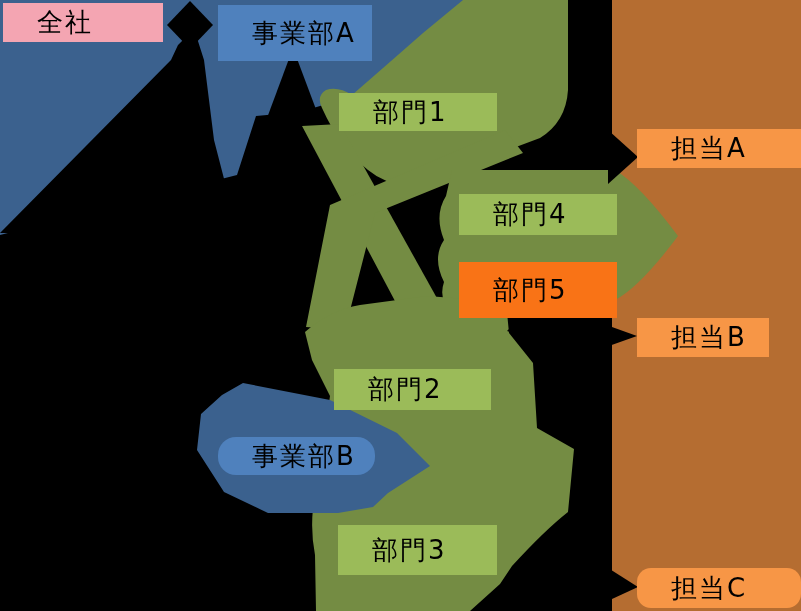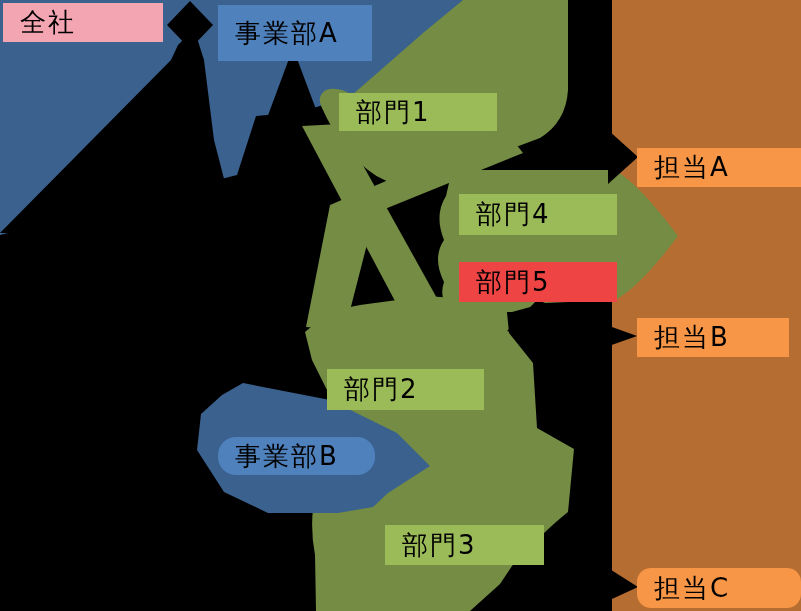--- a/index.html
+++ b/index.html
@@ -7,21 +7,21 @@
     position:relative;
     width:801px;height:611px;
     overflow:hidden;
     font-family:"DejaVu Sans","Liberation Sans",sans-serif;
   }
   #bg-svg{position:absolute;left:0;top:0;}
   .node{
     position:absolute;
     display:flex;align-items:center;
     box-sizing:border-box;
-    padding-left:17px;
+    padding-left:34px;
     font-size:26px;
     color:#000;
     letter-spacing:2px;
     white-space:nowrap;
   }
 </style>
 </head>
 <body>
 
 <div id="stage">
@@ -59,29 +59,29 @@
 
     <polygon points="243,383 330,400 397,433 430,466 388,493 373,507 338,513 268,513 224,492 197,450 201,414 222,395" fill="#3B618E"></polygon>
   </svg>
 
   <div class="node" style="left: 3px; top: 3px; width: 160px; height: 39px; background-color: rgb(244, 165, 178);">全社</div>
 
   <div class="node" style="left: 218px; top: 5px; width: 154px; height: 56px; background-color: rgb(79, 129, 189);">事業部A</div>
 
   <div class="node" style="left: 339px; top: 93px; width: 158px; height: 38px; background-color: rgb(155, 187, 89);">部門1</div>
 
-  <div class="node" style="left: 637px; top: 148px; width: 164px; height: 39px; background-color: rgb(247, 150, 70);">担当A</div>
+  <div class="node" style="left: 637px; top: 129px; width: 164px; height: 39px; background-color: rgb(247, 150, 70);">担当A</div>
 
   <div class="node" style="left: 459px; top: 194px; width: 158px; height: 41px; background-color: rgb(155, 187, 89);">部門4</div>
 
-  <div class="node" style="left: 459px; top: 262px; width: 158px; height: 40px; background-color: #ef4444;">部門5</div>
+  <div class="node" style="left: 459px; top: 262px; width: 158px; height: 56px; background-color: #f97316;">部門5</div>
 
-  <div class="node" style="left: 637px; top: 318px; width: 152px; height: 39px; background-color: rgb(247, 150, 70);">担当B</div>
+  <div class="node" style="left: 637px; top: 318px; width: 132px; height: 39px; background-color: rgb(247, 150, 70);">担当B</div>
 
-  <div class="node" style="left: 327px; top: 369px; width: 157px; height: 41px; background-color: rgb(155, 187, 89);">部門2</div>
+  <div class="node" style="left: 334px; top: 369px; width: 157px; height: 41px; background-color: rgb(155, 187, 89);">部門2</div>
 
   <div class="node" style="left: 218px; top: 437px; width: 157px; height: 38px; background-color: rgb(79, 129, 189); border-radius: 18px;">事業部B</div>
 
-  <div class="node" style="left: 338px; top: 525px; width: 159px; height: 40px; background-color: rgb(155, 187, 89); margin-left: 47px;">部門3</div>
+  <div class="node" style="left: 338px; top: 525px; width: 159px; height: 50px; background-color: rgb(155, 187, 89);">部門3</div>
 
   <div class="node" style="left: 637px; top: 568px; width: 164px; height: 40px; background-color: rgb(247, 150, 70); border-radius: 14px;">担当C</div>
 
 </div>
 
 </body></html>

